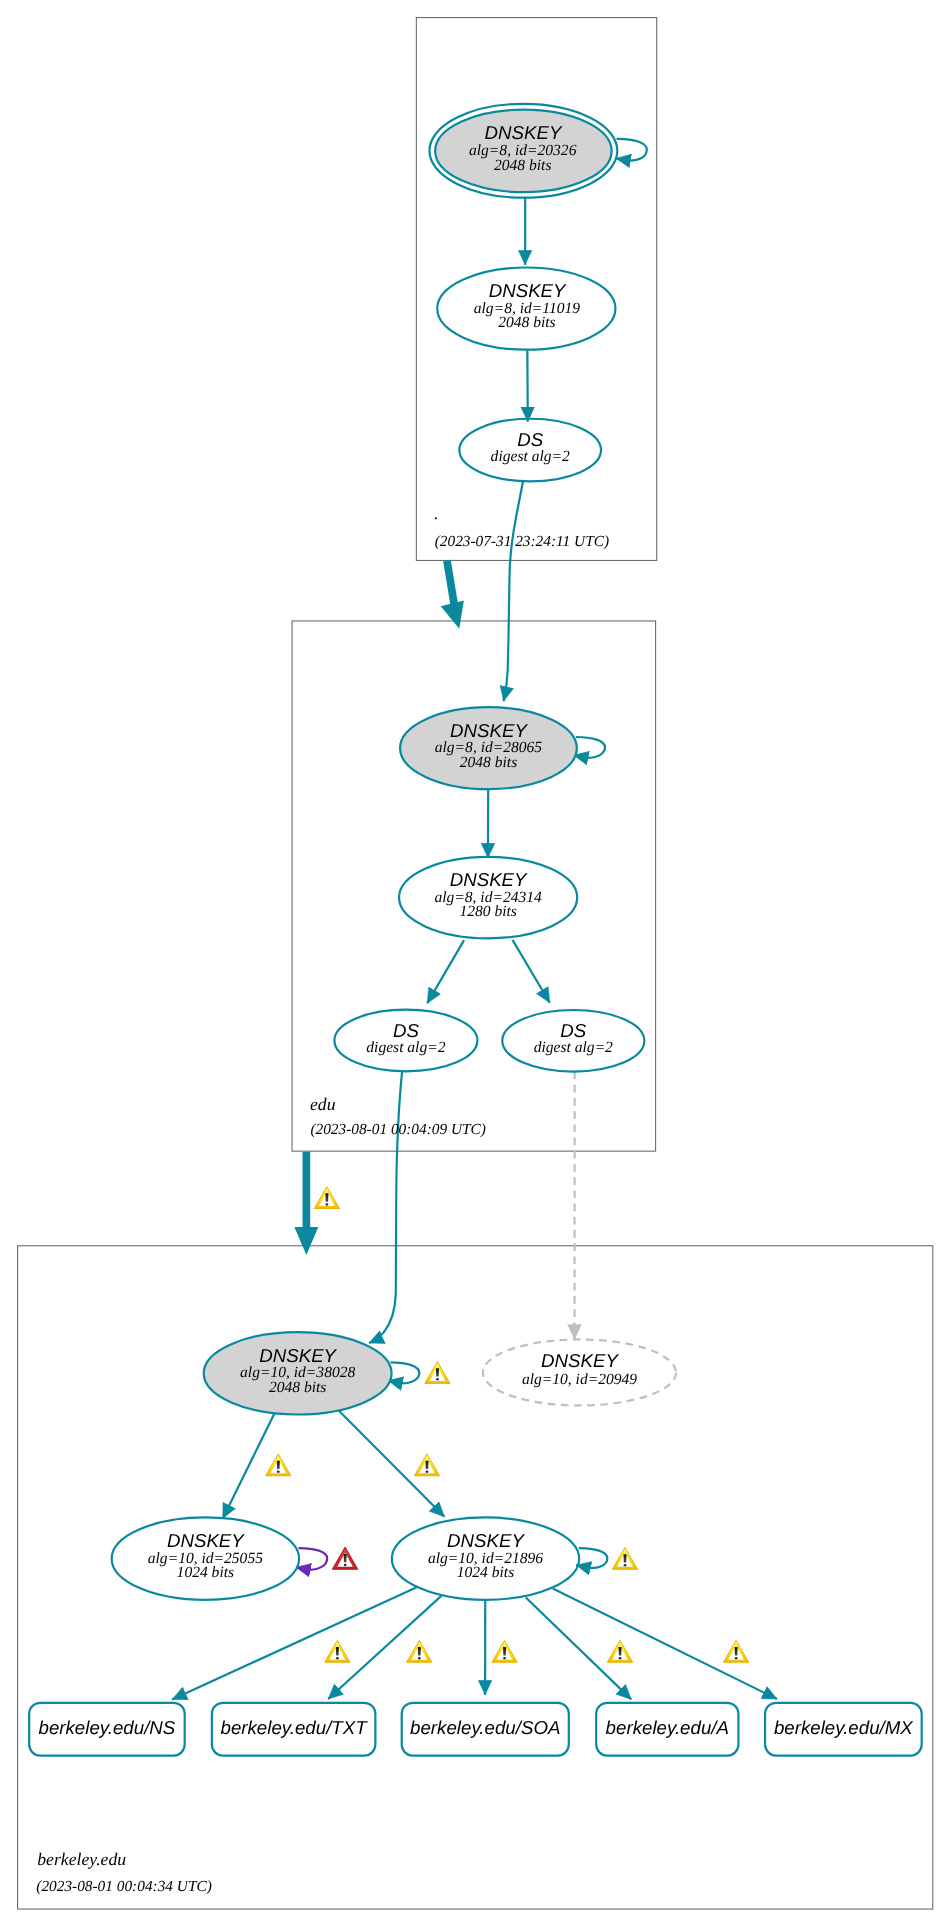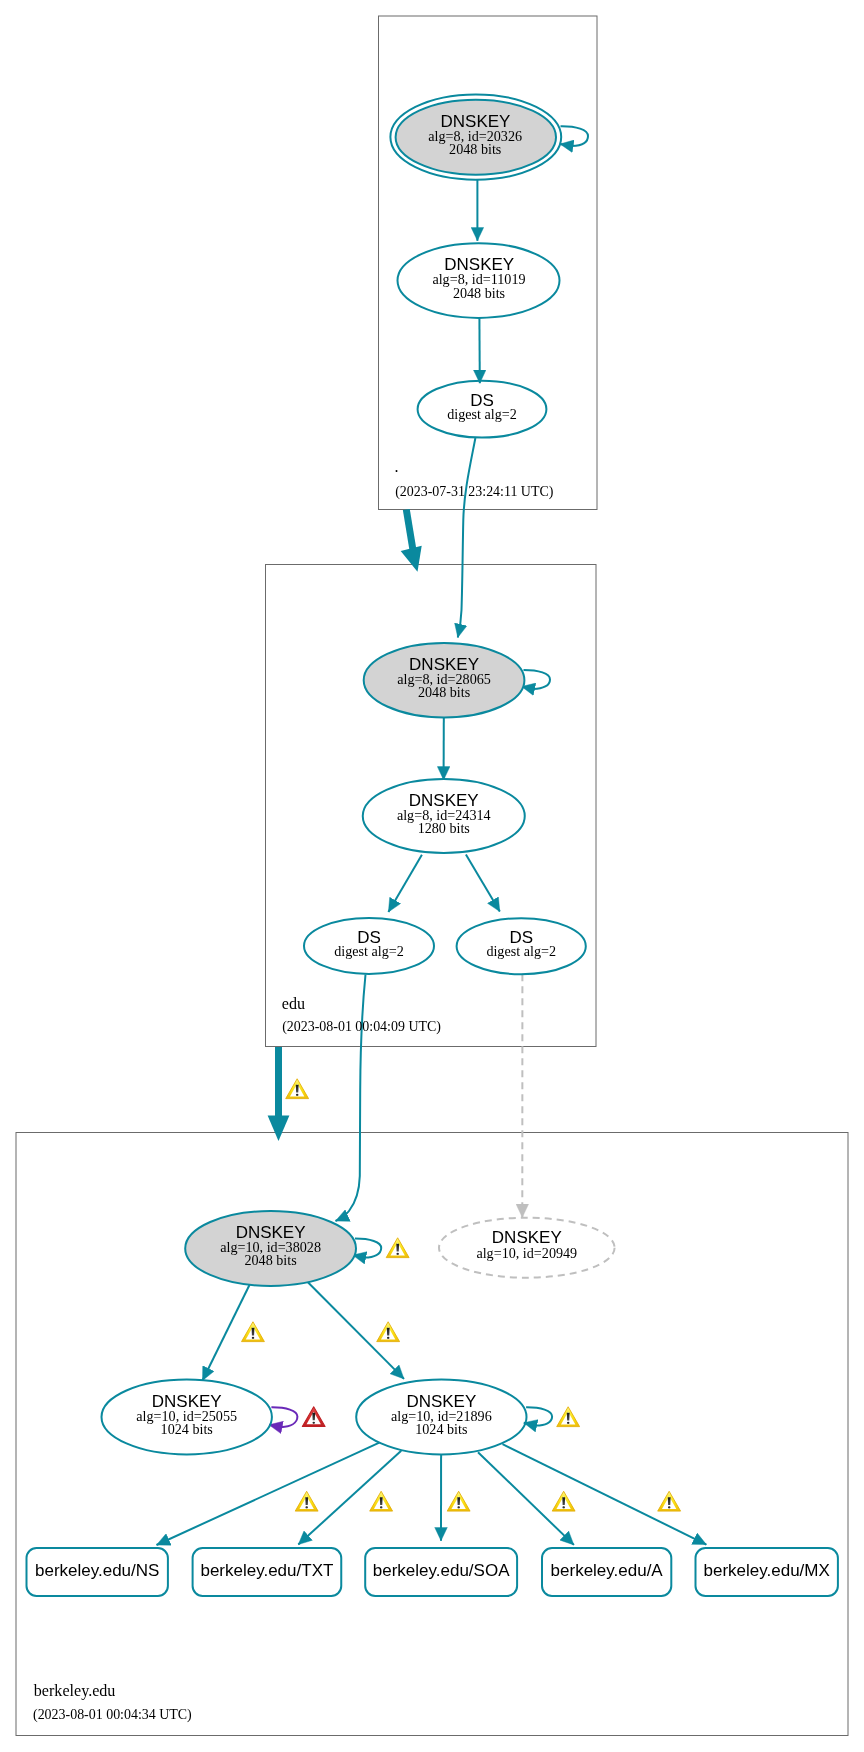--- a/index.html
+++ b/index.html
@@ -1,18 +1,18 @@
 <!DOCTYPE html>
 <html><head>
 <meta charset="utf-8">
 <title>DNSSEC Authentication Chain</title>
 <style>
   html,body{margin:0;padding:0;background:#ffffff;}
   body{width:864px;height:1752px;overflow:hidden;}
-  #stage{position:relative;width:864px;height:1752px;}
+  #stage{position:relative;width:864px;height:1752px;font-style:italic;}
   svg#graph{position:absolute;left:0;top:0;}
   .nt{font-family:"Liberation Sans",sans-serif;font-size:17px;fill:#000;text-anchor:middle;}
   .ns{font-family:"Liberation Serif",serif;font-size:14.15px;fill:#000;text-anchor:middle;}
   .zl{font-family:"Liberation Serif",serif;font-size:16.1px;fill:#000;text-anchor:start;}
   .zt{font-family:"Liberation Serif",serif;font-size:13.95px;fill:#000;text-anchor:start;}
 </style>
 </head>
 <body>
 
 <div id="stage">

